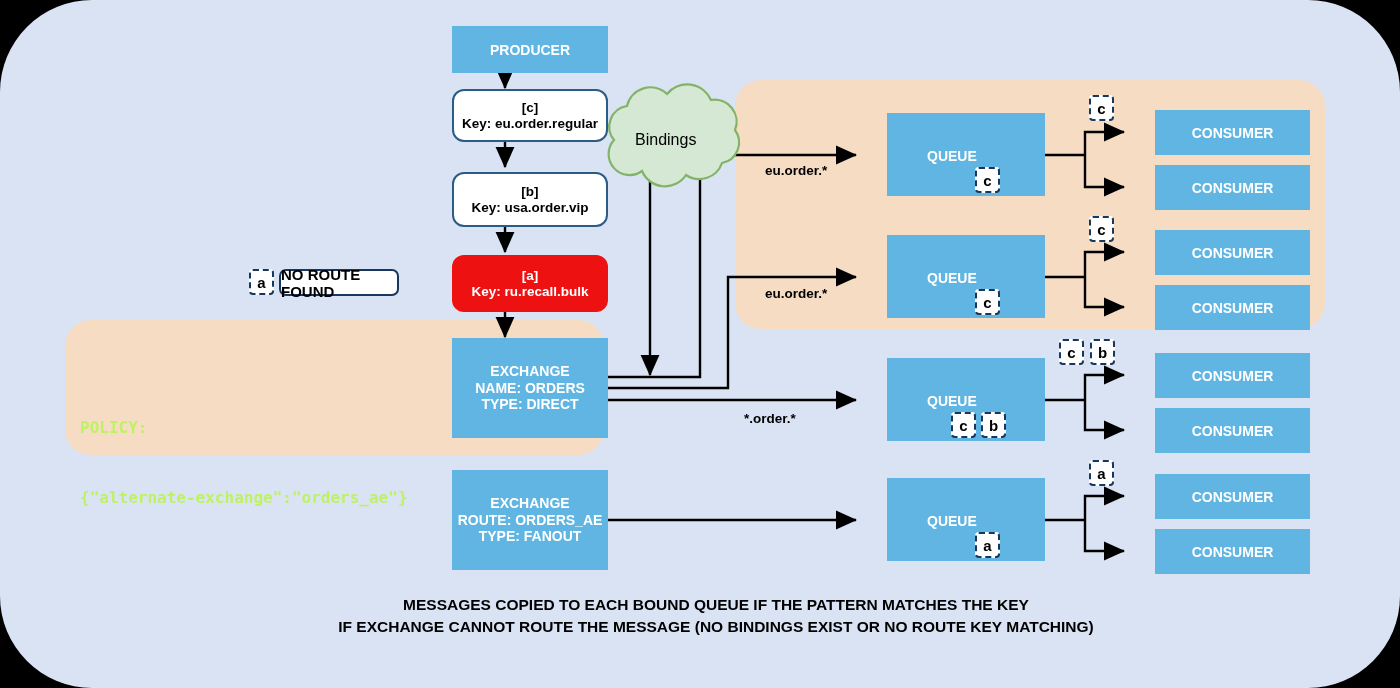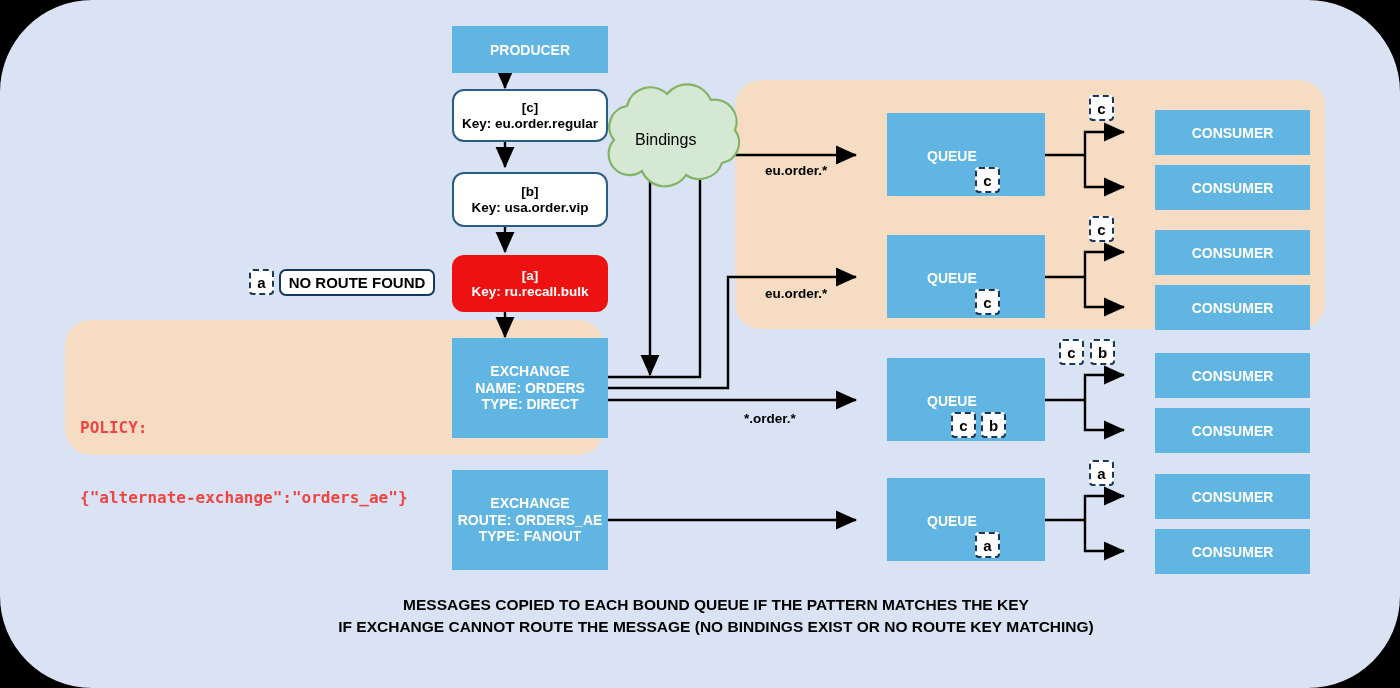--- a/index.html
+++ b/index.html
@@ -15,21 +15,21 @@
        font-weight:bold;}
   .red{background:#ee1111;border-radius:12px;color:#ffffff;font-weight:bold;}
   .lbl{position:absolute;color:#000;font-weight:bold;white-space:nowrap;}
   .badge{position:absolute;box-sizing:border-box;background:#ffffff;border:2px dashed #16375e;
          border-radius:4px;display:flex;align-items:center;justify-content:center;
          font-weight:bold;color:#000;font-size:15px;}
   .chip{position:absolute;box-sizing:border-box;background:#ffffff;border:2px solid #16375e;
         border-radius:7px;display:flex;align-items:center;justify-content:center;
         font-weight:bold;color:#000;}
   .policy{position:absolute;font-family:"DejaVu Sans Mono",monospace;font-weight:bold;
-          font-size:16px;color:#ef4444;line-height:1.45;white-space:pre;}
+          font-size:16px;color:#bef264;line-height:1.45;white-space:pre;}
   .caption{position:absolute;text-align:center;font-weight:bold;color:#000;
            font-size:15.5px;line-height:1.45;width:1400px;left:16px;}
   svg.wires{position:absolute;left:0;top:0;width:1400px;height:688px;overflow:visible;
             pointer-events:none;}
   .qlabel{position:absolute;color:#fff;font-weight:bold;font-size:14px;margin-left:16px;}
   .boxline{line-height:1.18;}
 </style>
 </head>
 <body>
 
@@ -110,21 +110,21 @@
   </div>
 
   <div class="box red" style="left:427px;top:255px;width:156px;height:57px;">
     <div class="boxline" style="font-size:13.5px;">
       <div>[a]</div>
       <div>Key: ru.recall.bulk</div>
     </div>
   </div>
 
   <div class="badge" style="left:249px;top:269px;width:25px;height:26px;">a</div>
-  <div class="chip" style="left:279px;top:269px;width:156px;height:27px;font-size:15px;">
+  <div class="chip" style="left:279px;top:269px;width:120px;height:27px;font-size:15px;">
     <span>NO ROUTE FOUND</span>
   </div>
 
   <div class="policy" style="left:80px;top:370px;">
     <div>POLICY:</div>
     <div>{"alternate-exchange":"orders_ae"}</div>
   </div>
 
   <div class="box blue" style="left:427px;top:338px;width:156px;height:100px;">
     <div class="boxline" style="font-size:14px;">

